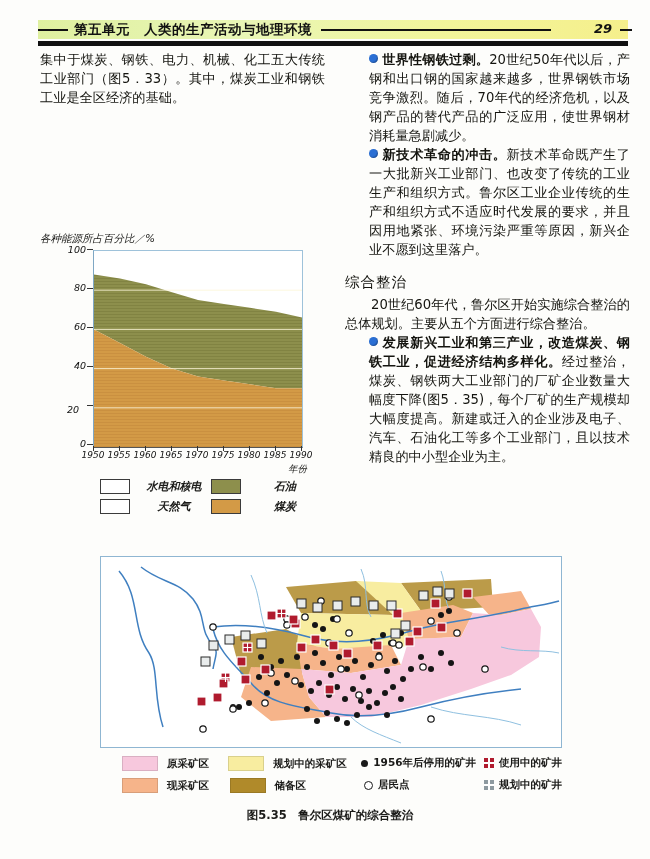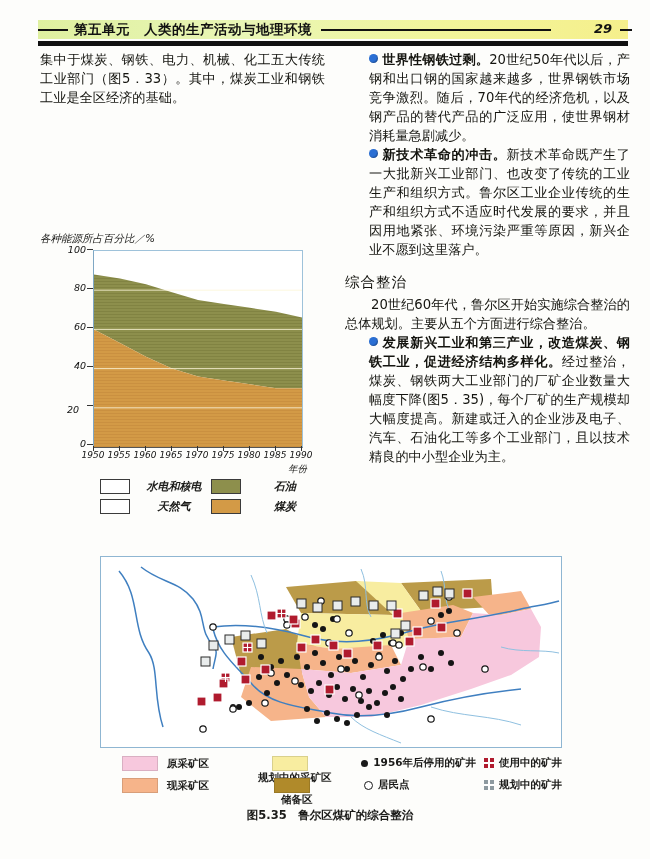--- a/index.html
+++ b/index.html
@@ -62,21 +62,21 @@
   
   .fig35{position:absolute;left:100px;top:556px;width:460px;height:295px;}
   .mapbox{position:absolute;left:0;top:0;width:460px;height:190px;
     border:1.1px solid #8fb6d2;background:#fff;overflow:hidden;}
   .mapbox svg{display:block;}
   .mlegend{position:absolute;left:22px;top:200px;width:440px;font-size:10px;}
   .mrow{display:flex;align-items:flex-start;height:17px;margin-bottom:5px;}
   .msw{width:34px;height:13px;margin-right:9px;flex:none;border:.5px solid rgba(0,0,0,.12);}
   .mlab{font-size:10.5px;font-weight:bold;white-space:nowrap;}
   .m-c1{width:120px;}
-  .m-c2{width:150px;display:flex;align-items:center;flex-direction:column;}
+  .m-c2{width:150px;display:flex;align-items:center;}
   .m-c3{display:flex;align-items:center;}
   .dot-filled{width:7px;height:7px;border-radius:50%;background:#1a1a1a;
     margin-right:5px;flex:none;}
   .dot-open{width:7px;height:7px;border-radius:50%;background:#fff;
     border:1.2px solid #1a1a1a;margin-right:5px;flex:none;}
   .sq-red{width:10px;height:10px;background:#b01b2e;margin:0 5px 0 8px;flex:none;
     position:relative;}
   .sq-red:before,.sq-red:after{content:"";position:absolute;background:#fff;}
   .sq-red:before{left:0;top:4px;width:10px;height:1.5px;}
   .sq-red:after{left:4px;top:0;width:1.5px;height:10px;}

